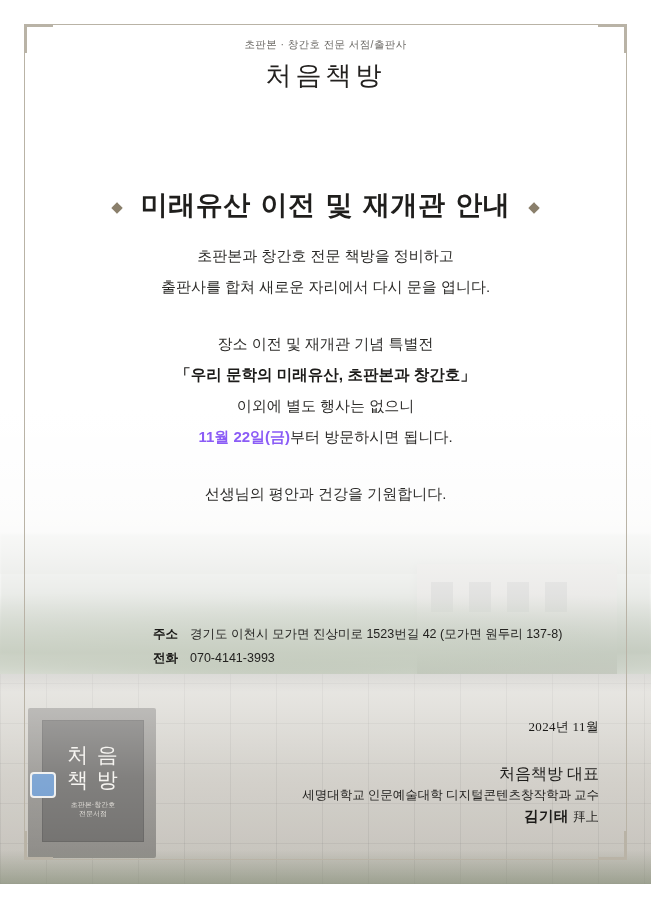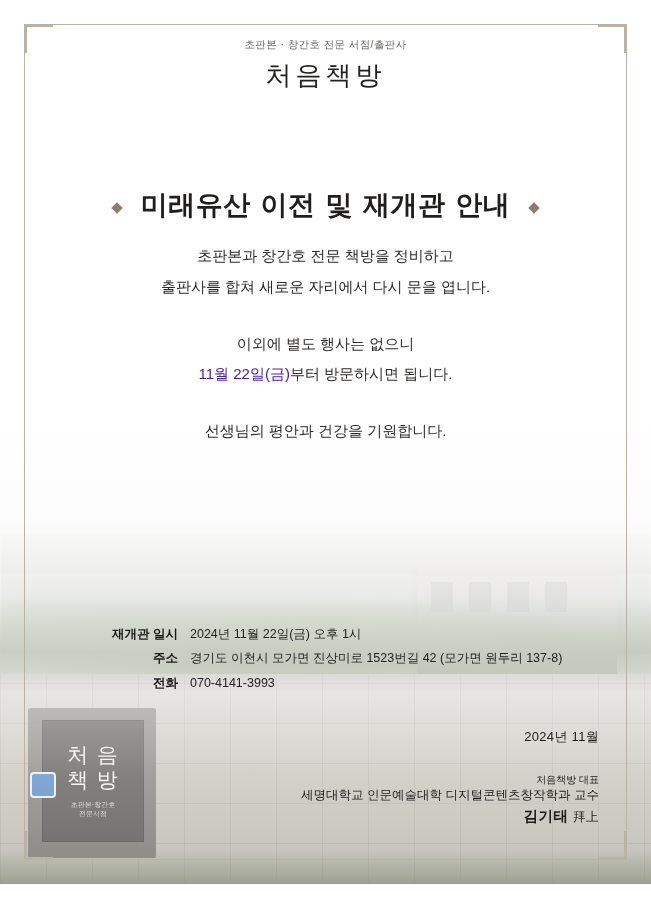--- a/index.html
+++ b/index.html
@@ -234,22 +234,22 @@
 
   
   .body {
     text-align: center;
     font-size: 15px;
     line-height: 2.05;
     color: #2c2b29;
   }
   .body .spacer-md { height: 26px; }
   .body .strong {
-    font-weight: normal;
-    color: #4c1d95;
+    font-weight: bold;
+    color: #8b5cf6;
     text-align: right;
   }
   .body .quote {
     font-weight: bold;
     font-size: 15.5px;
     color: #1c1b19;
   }
 
   
   .info {
@@ -275,28 +275,29 @@
   .info-value { white-space: nowrap; }
   .info-value b { font-weight: bold; }
 
   
   .sign {
     position: absolute;
     right: 52px;
     bottom: 58px;
     text-align: right;
     color: #1c1b19;
+    font-family: Liberation Serif, serif;
   }
   .sign .date {
     font-size: 13px;
     margin-bottom: 26px;
     letter-spacing: 0.3px;
   }
   .sign .role {
-    font-size: 10px;
+    font-size: 16px;
     line-height: 1.55;
   }
   .sign .role2 { font-size: 12.5px; }
   .sign .person {
     margin-top: 3px;
     font-size: 14.5px;
     font-weight: bold;
     letter-spacing: 0.5px;
   }
   .sign .person .hanja {
@@ -354,33 +355,31 @@
     <div class="title-row">
       <span class="diamond">◆</span>
       <h1 class="title">미래유산 이전 및 재개관 안내</h1>
       <span class="diamond">◆</span>
     </div>
 
     <div class="body">
       <div>초판본과 창간호 전문 책방을 정비하고</div>
       <div>출판사를 합쳐 새로운 자리에서 다시 문을 엽니다.</div>
       <div class="spacer-md"></div>
+      <div>장소 이전 및 재개관 기념 특별전</div>
+      <div class="quote">「우리 문학의 미래유산, 초판본과 창간호」</div>
       <div>이외에 별도 행사는 없으니</div>
       <div>
         <span class="strong">11월 22일(금)</span><span>부터 방문하시면 됩니다.</span>
       </div>
       <div class="spacer-md"></div>
       <div>선생님의 평안과 건강을 기원합니다.</div>
     </div>
 
     <div class="info">
-      <div class="info-row">
-        <div class="info-label">재개관 일시</div>
-        <div class="info-value">2024년 11월 22일(금) 오후 1시</div>
-      </div>
       <div class="info-row">
         <div class="info-label">주소</div>
         <div class="info-value">경기도 이천시 모가면 진상미로 1523번길 42 (모가면 원두리 137-8)</div>
       </div>
       <div class="info-row">
         <div class="info-label">전화</div>
         <div class="info-value">070-4141-3993</div>
       </div>
     </div>
 

